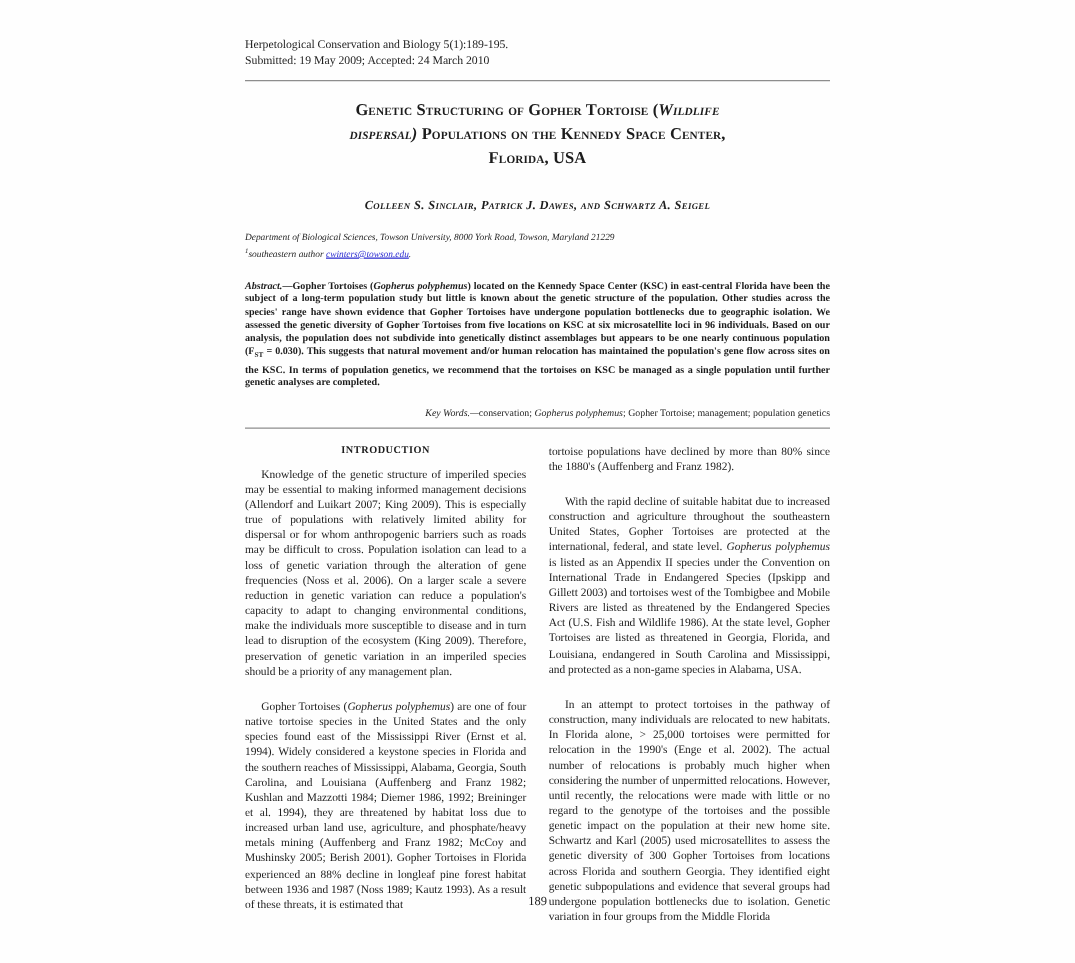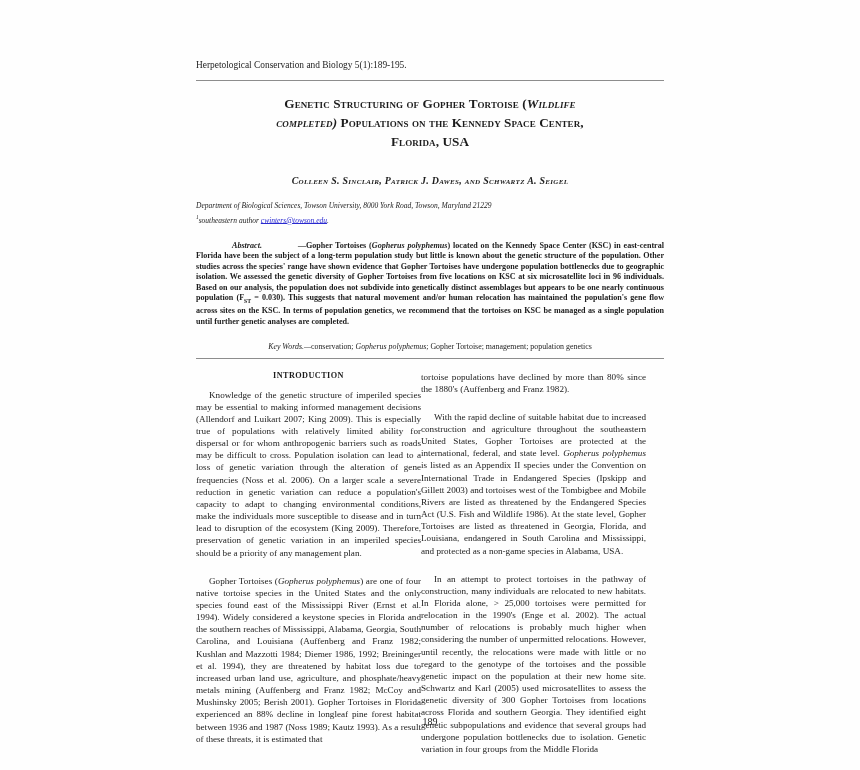--- a/index.html
+++ b/index.html
@@ -23,21 +23,21 @@
   .sheet {
     position: absolute;
     left: 196px;
     top: 0;
     width: 468px;
     height: 770px;
   }
 
   
   .journal-head {
-    padding-top: 59px;
+    padding-top: 30px;
     font-size: 9.4px;
     line-height: 13.2px;
     color: #1d1d1d;
   }
   .journal-head div { white-space: nowrap; }
 
   
   .rule {
     border: 0;
     border-top: 1px solid #8d8d8d;
@@ -85,37 +85,38 @@
   
   .abstract {
     margin-top: 15px;
     font-size: 8.1px;
     line-height: 10.55px;
     font-weight: bold;
     text-align: justify;
     text-justify: inter-word;
     hyphens: none;
   }
-  .abstract .lead { font-style: italic; margin-left: 36px; }
+  .abstract .lead { font-style: italic; }
   .abstract .sp { font-style: italic; font-weight: bold; }
   .abstract sub { font-size: 5.8px; vertical-align: sub; }
 
   .keywords {
     margin-top: 13px;
     font-size: 7.9px;
     line-height: 11px;
-    text-align: center;
+    text-align: right;
   }
   .keywords .lead { font-style: italic; }
   .keywords .sp { font-style: italic; }
 
   
   .columns {
     margin-top: 12px;
     display: flex;
+    gap: 18px;
   }
   .col { width: 225px; }
 
   .section-head {
     text-align: center;
     font-size: 8.2px;
     font-weight: bold;
     letter-spacing: .45px;
     margin-bottom: 9px;
   }
@@ -142,27 +143,28 @@
   }
 </style>
 </head>
 <body>
 
 <div class="page">
   <div class="sheet">
 
     <div class="journal-head">
       <div>Herpetological Conservation and Biology 5(1):189-195.</div>
+      <div>Submitted: 19 May 2009; Accepted: 24 March 2010</div>
     </div>
 
     <hr class="rule rule-top">
 
     <div class="title">
       <span>Genetic Structuring of Gopher Tortoise (</span><span class="ital">Wildlife</span><br>
-      <span class="ital">completed)</span><span> Populations on the Kennedy Space Center,</span><br>
+      <span class="ital">dispersal)</span><span> Populations on the Kennedy Space Center,</span><br>
       <span>Florida, USA</span>
     </div>
 
     <div class="authors">
       <span>Colleen S. Sinclair, Patrick J. Dawes, and Schwartz A. Seigel</span>
     </div>
 
     <div class="affil">
       <div>Department of Biological Sciences, Towson University, 8000 York Road, Towson, Maryland  21229</div>
       <div>

